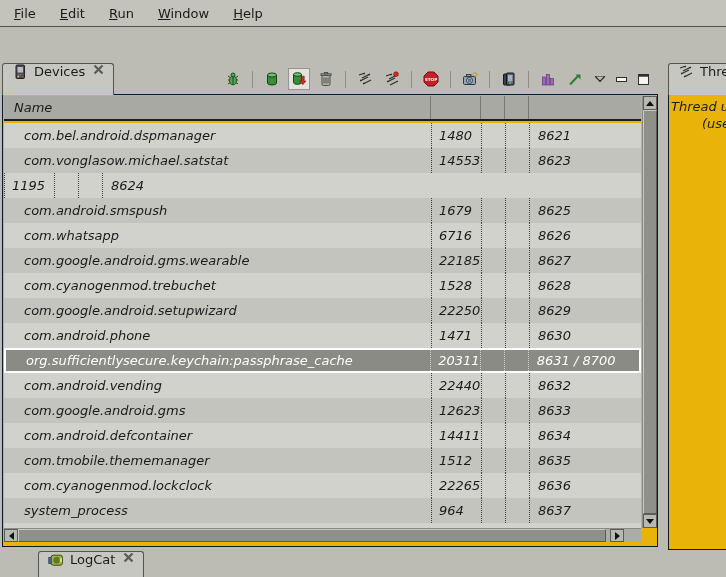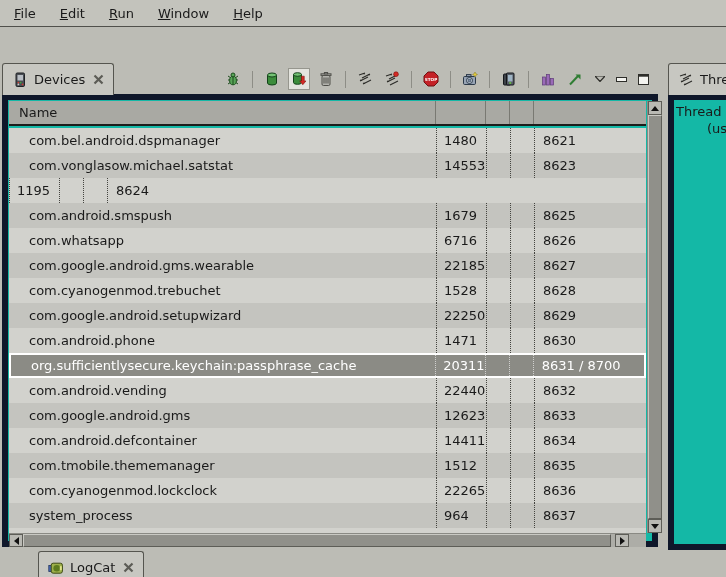--- a/index.html
+++ b/index.html
@@ -22,26 +22,26 @@
   .menu-item { padding:4px 12px; cursor:default; }
 
   
   .panel { position:absolute; }
   .tabrow { position:relative; height:33px; }
   .vtab {
     position:absolute; left:0; top:1px; height:32px;
     background:#c7c7c1;
     border:1px solid #55554f; border-bottom:none;
     border-radius:3px 3px 0 0;
-    display:flex; align-items:center; gap:6px; padding:0 9px;
+    display:flex; gap:6px; padding:0 9px;
     z-index:2;
   }
   .panel-content {
     position:absolute; left:0; right:0; top:32px; bottom:0;
-    background:#14b8a6; border:6px solid #0f172a;
+    background:#eab308; border:1px solid #0f172a;font-style:italic;
   }
   .icon16 { width:16px; height:16px; display:block; }
   .closebox { width:11px; height:11px; display:block; margin-left:2px; }
 
   
   .toolbar {
     position:absolute; right:6px; top:5px; height:24px;
     display:flex; align-items:center; gap:5px;
   }
   .icon-btn {

